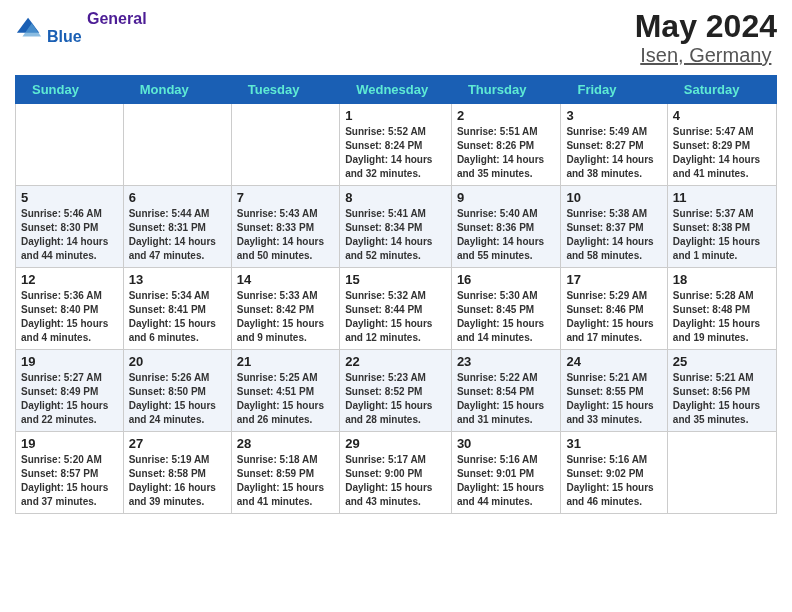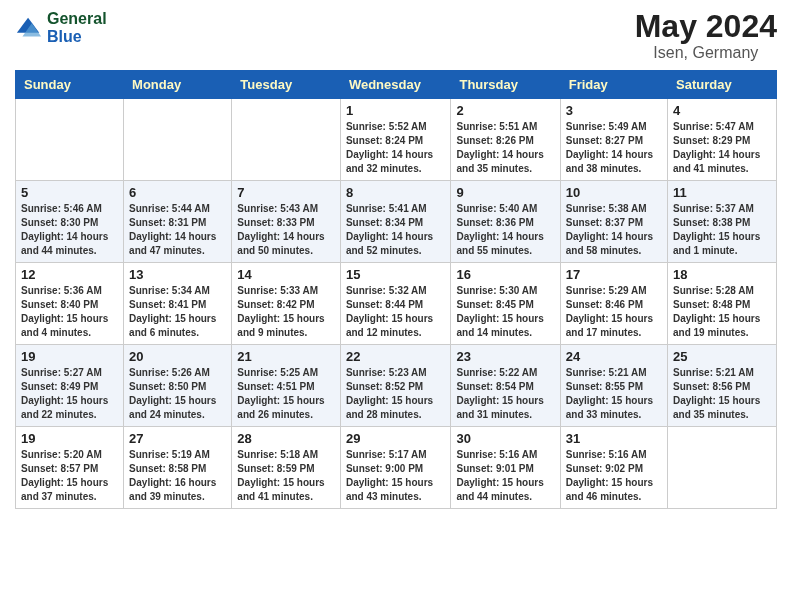--- a/index.html
+++ b/index.html
@@ -34,35 +34,36 @@
     .title-block {
       text-align: center;
     }
     .month-year {
       font-size: 32px;
       font-weight: bold;
       color: #222;
       line-height: 1;
     }
     .location {
-      font-size: 16px;
+      font-size: 20px;
       color: #555;
       margin-top: 2px;
+      text-decoration: underline;
     }
     .calendar {
       width: 100%;
       border-collapse: collapse;
       border: 1px solid #ccc;
     }
     .calendar th {
       background: #1a5fb4;
-      color: #fef9c3;
+      color: #5eead4;
       font-size: 13px;
       font-weight: bold;
-      padding: 6px 8px;
+      padding: 6px 16px;
       text-align: left;
       border: 1px solid #1a5fb4;
     }
     .calendar td {
       vertical-align: top;
       border: 1px solid #ccc;
       padding: 4px 5px;
       width: 113px;
       min-height: 80px;
       background: #fff;
@@ -95,21 +96,21 @@
 
 <div class="page">
   <div class="header">
     <div class="logo">
       <svg class="logo-icon" viewBox="0 0 30 30" xmlns="http://www.w3.org/2000/svg">
         <polygon points="14,4 26,20 2,20" fill="#1a5fb4"></polygon>
         <polygon points="18,10 28,24 8,24" fill="#5a9fd4" opacity="0.7"></polygon>
       </svg>
       <div>
         <div style="font-size:16px; font-weight:bold; line-height:1.1;">
-          <span style="color:#14532d;">General</span><br>
+          <span style="color:#4c1d95;margin-left:40px;">General</span><br>
           <span style="color:#1a5fb4;">Blue</span>
         </div>
       </div>
     </div>
     <div class="title-block">
       <div class="month-year">May 2024</div>
       <div class="location">Isen, Germany</div>
     </div>
   </div>
 

